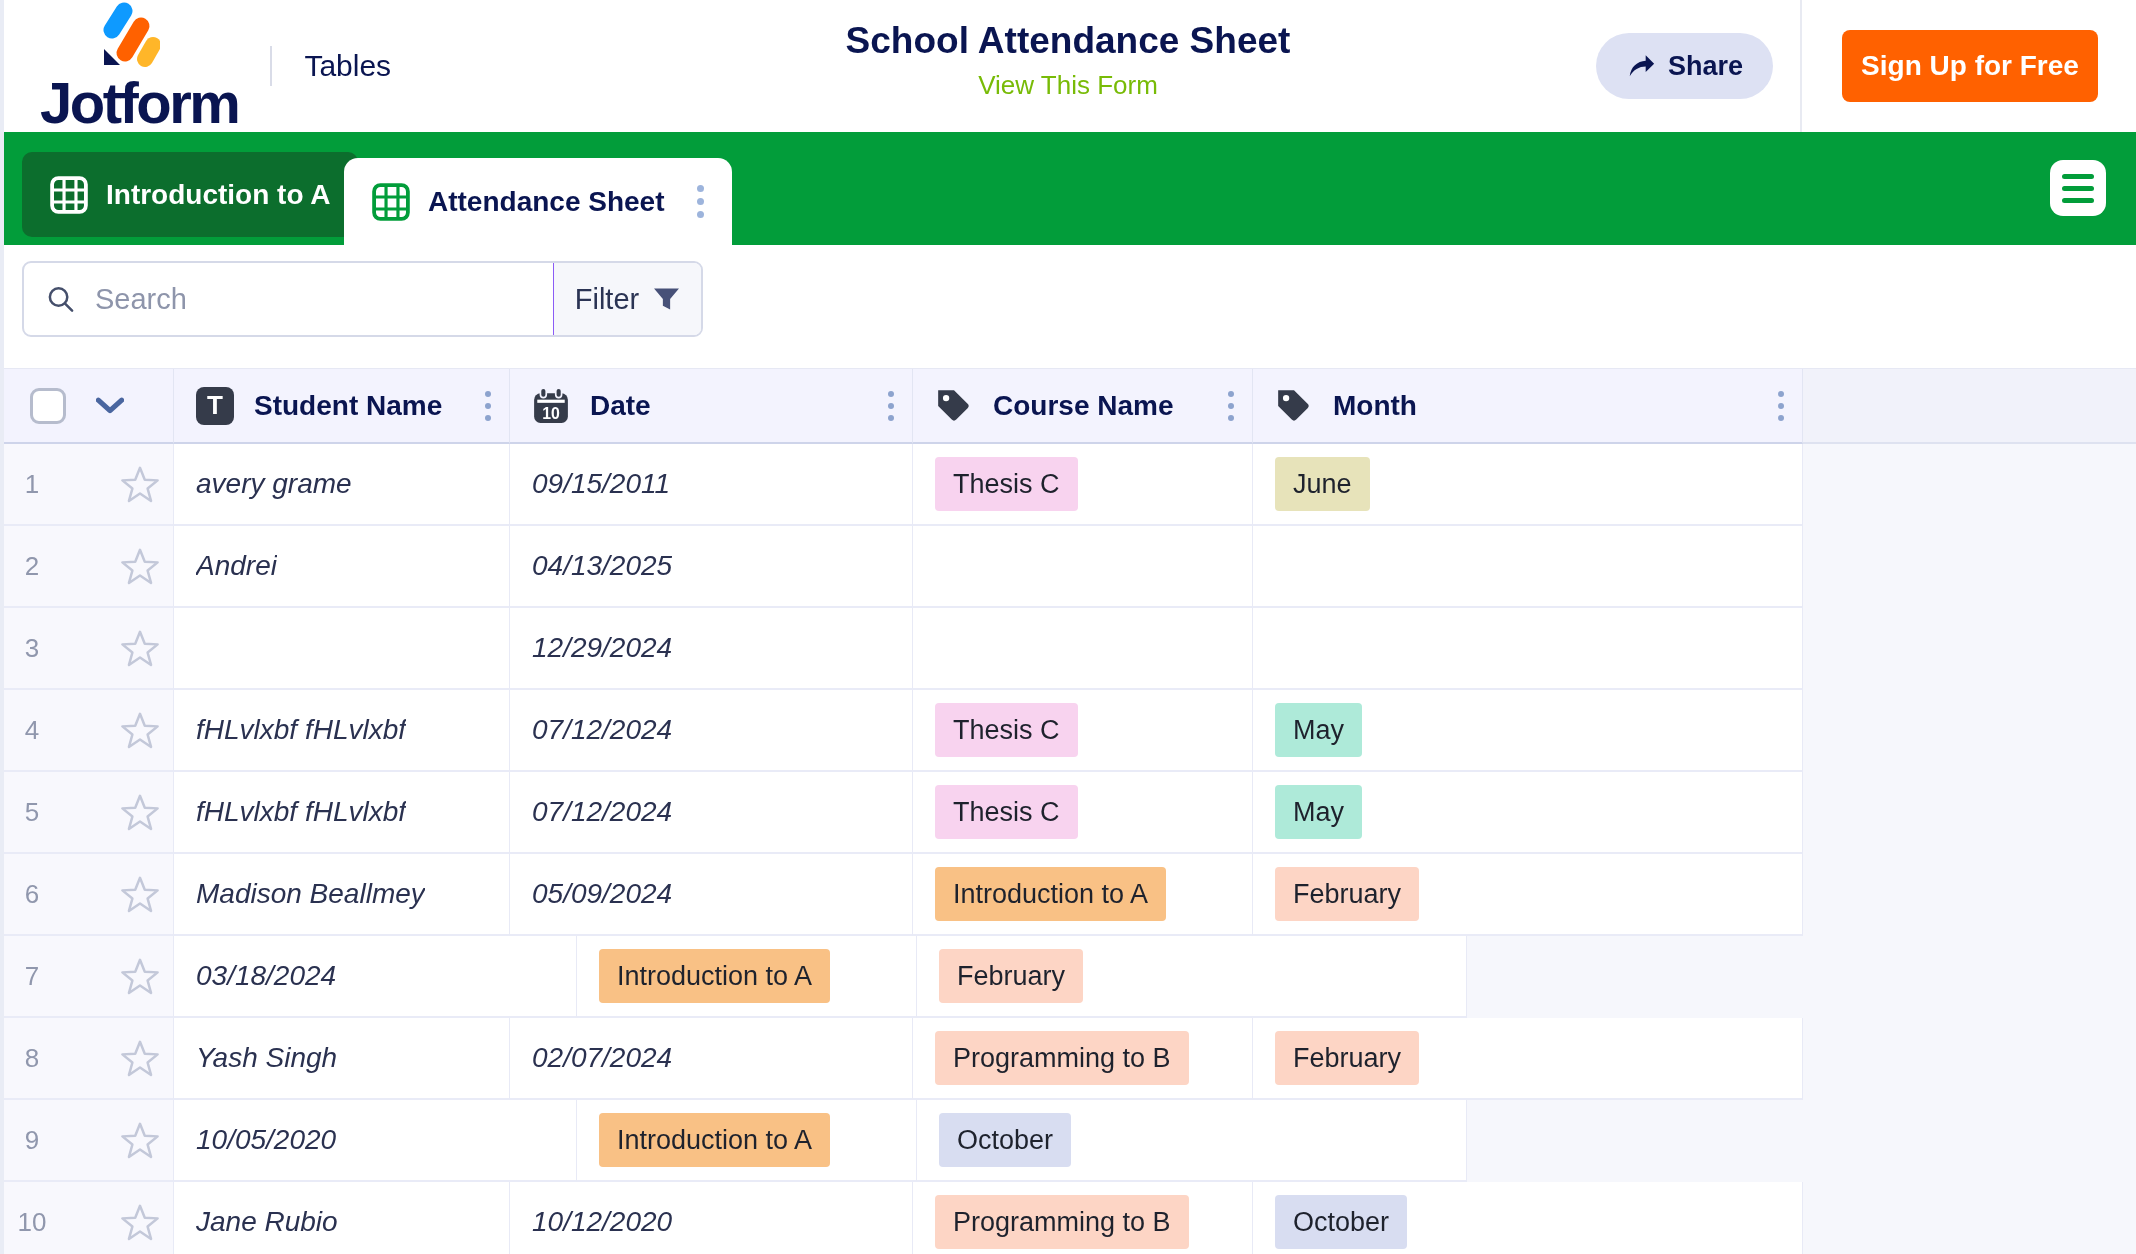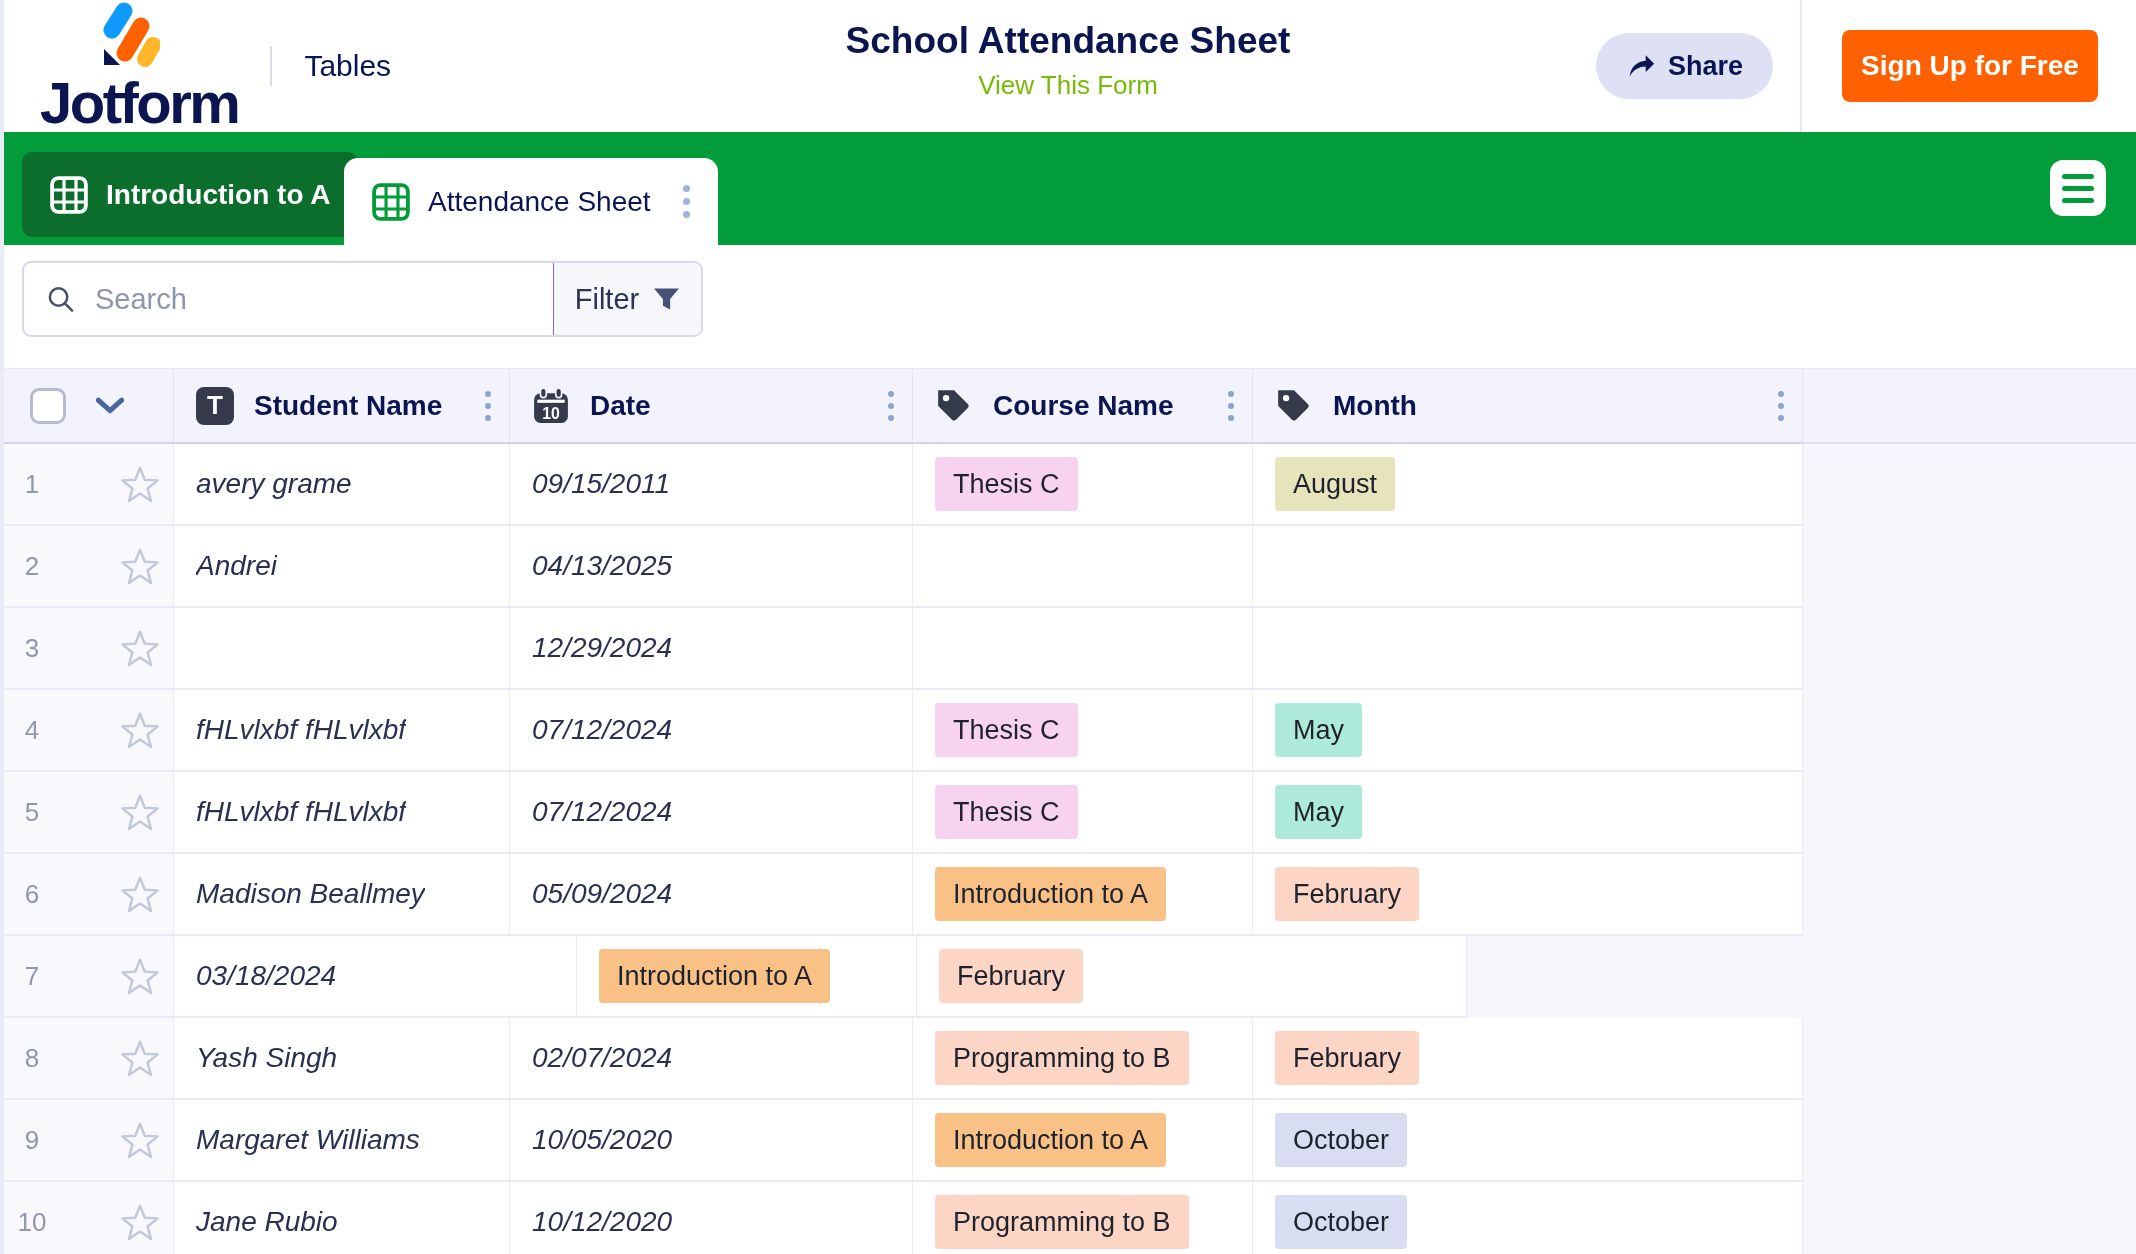--- a/index.html
+++ b/index.html
@@ -23,21 +23,21 @@
   .vdiv{position:absolute;left:1800px;top:0;width:2px;height:132px;background:#e8eaf2;}
   .signup{position:absolute;left:1842px;top:30px;width:256px;height:72px;border:none;border-radius:8px;
           background:var(--signup_orange);color:#fff;font-size:28px;font-weight:700;cursor:pointer;}
 
   
   .tabbar{position:relative;height:113px;background:var(--green_bar);}
   .tab{position:absolute;display:flex;align-items:center;gap:18px;cursor:pointer;}
   .tab-dark{left:22px;top:20px;height:85px;padding:0 28px;border-radius:10px;background:var(--dark_tab_green);}
   .tab-dark span{font-size:28px;font-weight:700;color:#fff;}
   .tab-light{left:344px;top:26px;height:87px;padding:0 24px 0 28px;border-radius:14px 14px 0 0;background:#fff;}
-  .tab-light span.lbl{font-size:28px;font-weight:400;color:var(--brand_navy);}
+  .tab-light span.lbl{font-size:28px;font-weight:700;color:var(--brand_navy);}
   .gridicon{width:38px;height:38px;}
   .kebab{display:inline-flex;flex-direction:column;gap:6px;align-items:center;padding:4px;cursor:pointer;}
   .kebab i{width:7px;height:7px;border-radius:50%;background:#9db4dc;display:block;}
   .tab-kebab{margin-left:10px;}
   .hamburger{position:absolute;right:30px;top:28px;width:56px;height:56px;border:none;border-radius:13px;background:#fff;
              display:flex;flex-direction:column;justify-content:center;align-items:center;gap:7px;cursor:pointer;}
   .hamburger b{display:block;width:32px;height:5px;border-radius:3px;background:var(--green_bar);}
 
   
   .toolbar{position:relative;height:123px;background:#fff;}
@@ -248,21 +248,21 @@
           <div class="cell w-name">
             <span class="celltext">avery grame</span>
           </div>
           <div class="cell w-date">
             <span class="celltext">09/15/2011</span>
           </div>
           <div class="cell w-course">
             <span class="badge c-pink">Thesis C</span>
           </div>
           <div class="cell w-month">
-            <span class="badge c-khaki">August</span>
+            <span class="badge c-khaki">June</span>
           </div>
           <div class="cell fillcell"></div>
         </div>
         <div class="trow">
           <div class="cell numcell w-sel">
             <span class="rownum">2</span>
             <svg class="star" viewBox="0 0 42 42">
               <polygon points="21,4 26,16.6 39.5,17.2 29,25.8 32.6,38.8 21,31 9.4,38.8 13,25.8 2.5,17.2 16,16.6" fill="none" stroke="#c3c8d9" stroke-width="2.6" stroke-linejoin="round"></polygon>
             </svg>
           </div>
@@ -395,23 +395,20 @@
           </div>
           <div class="cell fillcell"></div>
         </div>
         <div class="trow">
           <div class="cell numcell w-sel">
             <span class="rownum">9</span>
             <svg class="star" viewBox="0 0 42 42">
               <polygon points="21,4 26,16.6 39.5,17.2 29,25.8 32.6,38.8 21,31 9.4,38.8 13,25.8 2.5,17.2 16,16.6" fill="none" stroke="#c3c8d9" stroke-width="2.6" stroke-linejoin="round"></polygon>
             </svg>
           </div>
-          <div class="cell w-name">
-            <span class="celltext">Margaret Williams</span>
-          </div>
           <div class="cell w-date">
             <span class="celltext">10/05/2020</span>
           </div>
           <div class="cell w-course">
             <span class="badge c-orange">Introduction to A</span>
           </div>
           <div class="cell w-month">
             <span class="badge c-lavender">October</span>
           </div>
           <div class="cell fillcell"></div>

